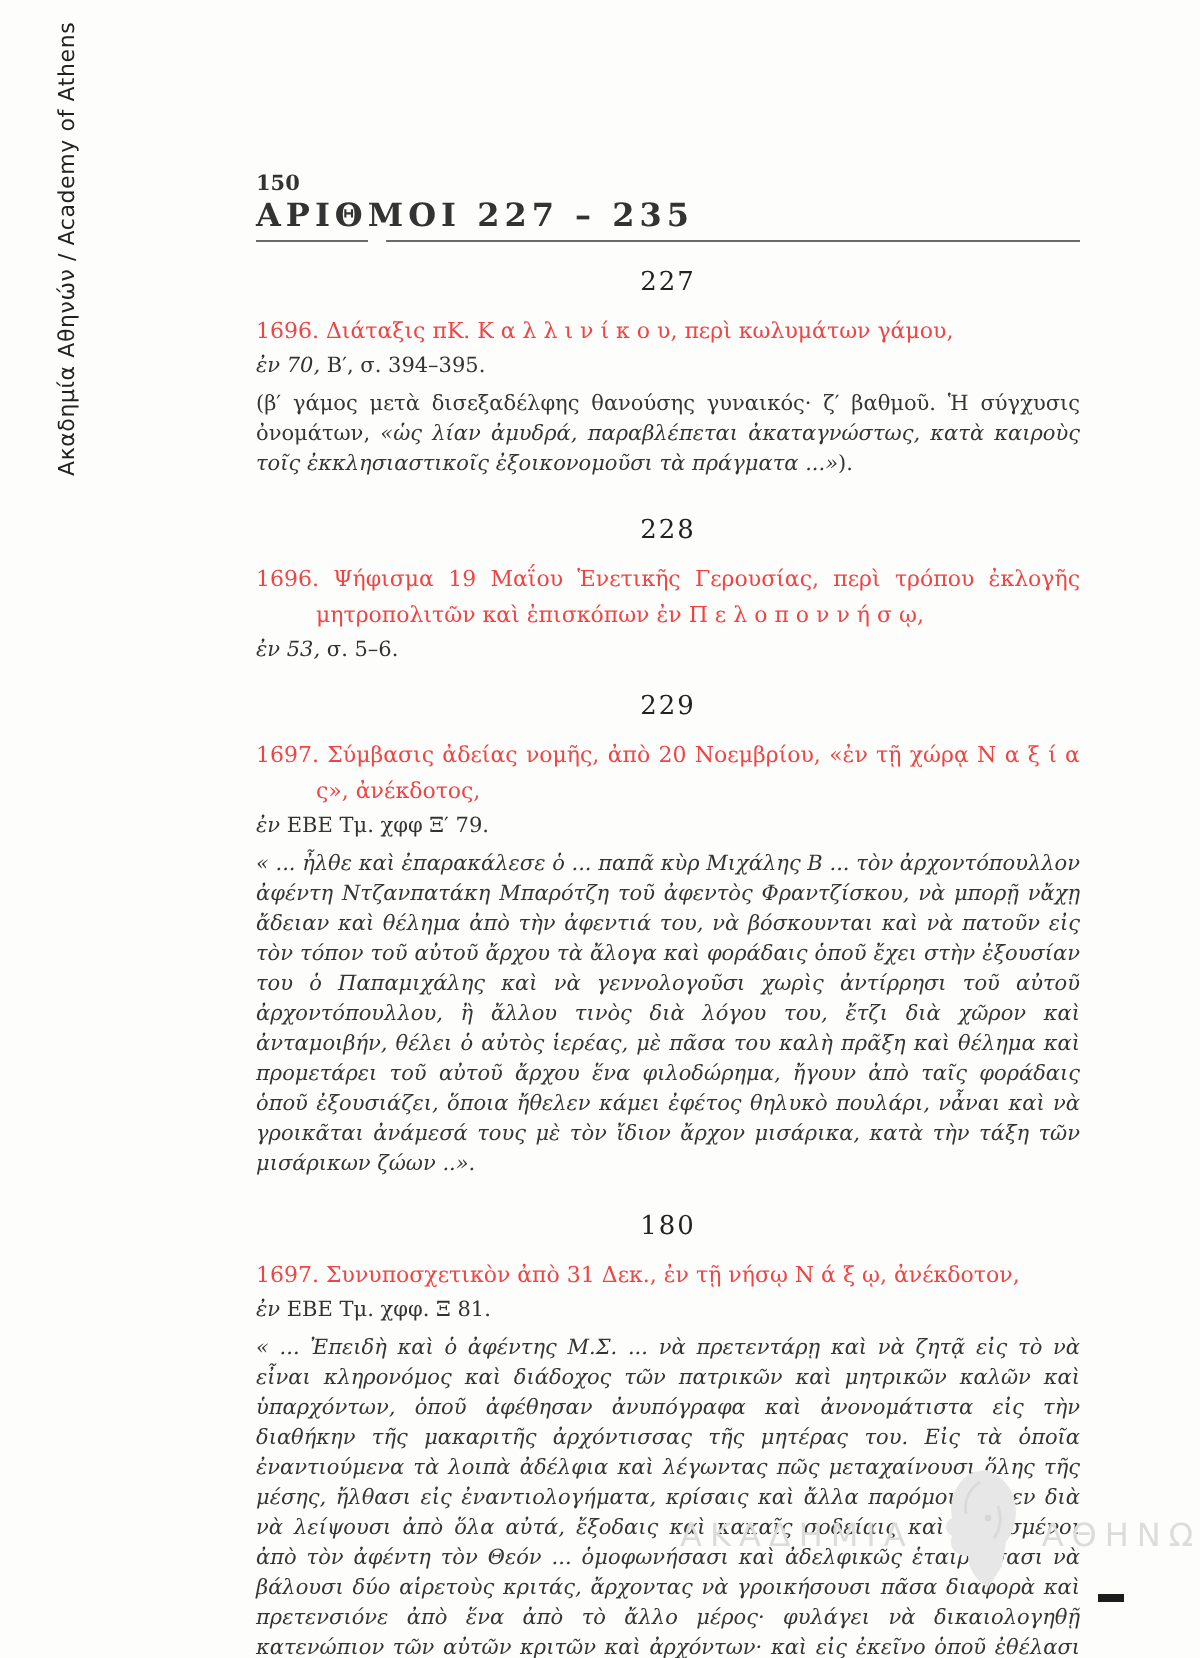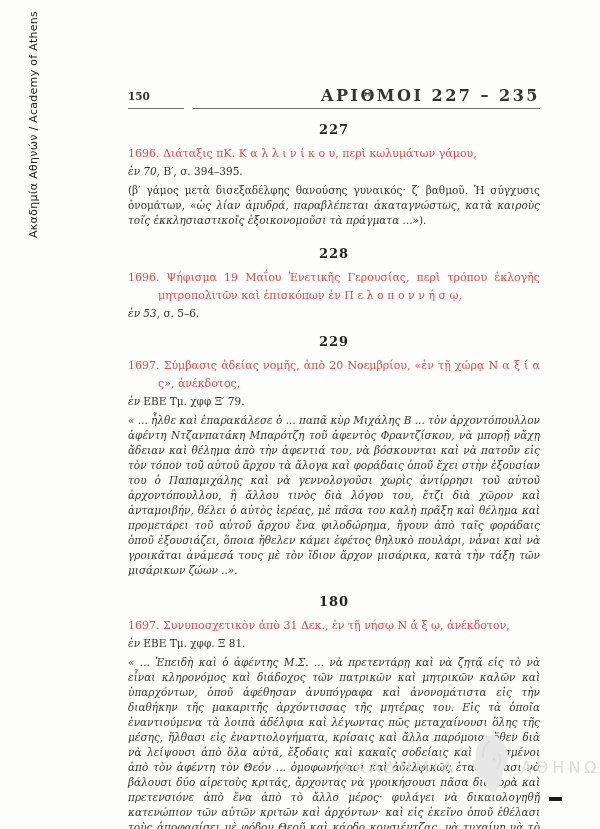--- a/index.html
+++ b/index.html
@@ -29,42 +29,43 @@
   }
   
   .content{
     position:absolute;
     left:128px;top:86px;
     width:412px;
   }
   .header-row{
     display:flex;
     justify-content:space-between;
-    align-items:center;
+    align-items:flex-start;
     font-size:10.5px;
     font-weight:bold;
     color:#333;
+    flex-direction:column;
   }
   .running-head{
     letter-spacing:2.5px;
     font-weight:bold;
     font-size:16px;
   }
   .header-rule{
     display:flex;
     margin-top:3px;
     height:1px;
   }
   .header-rule .seg1{width:56px;border-bottom:1px solid #6b6b6b;}
   .header-rule .gap{width:9px;}
   .header-rule .seg2{flex:1;border-bottom:1px solid #6b6b6b;}
 
   .entry-number{
     text-align:center;
-    font-weight:bold;
+    font-weight:normal;
     font-size:13px;
     letter-spacing:1px;
     color:#222;
   }
   .num-227{margin-top:13px;}
   .num-228{margin-top:18px;}
   .num-229{margin-top:13px;}
   .num-230{margin-top:16px;}
 
   .entry-title{

